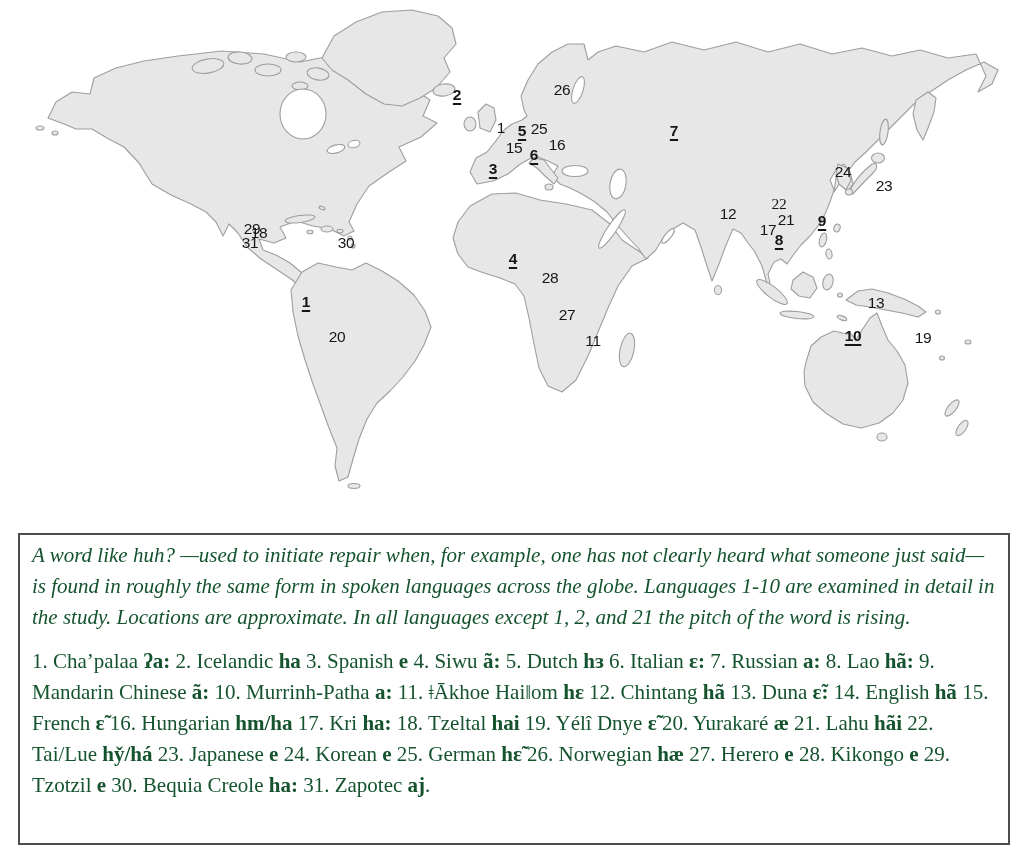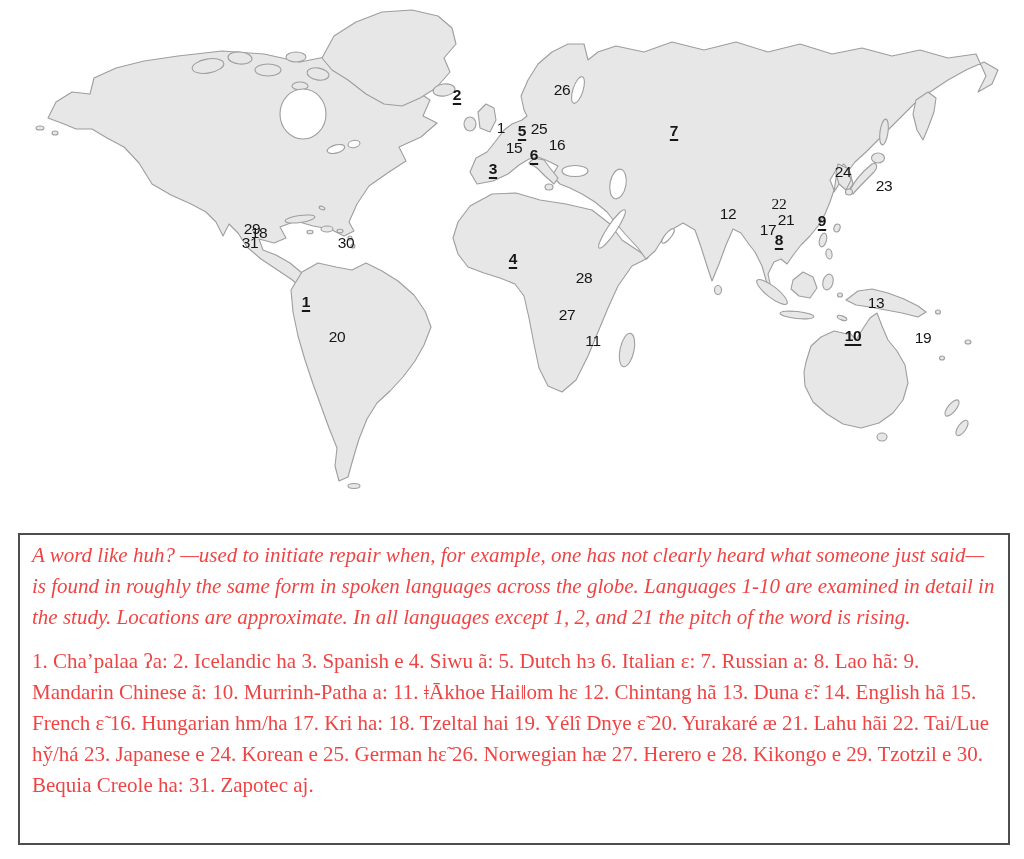--- a/index.html
+++ b/index.html
@@ -43,25 +43,25 @@
     top: 533px;
     width: 992px;
     height: 312px;
     box-sizing: border-box;
     border: 2px solid var(--box-border, #4d4d4d);
     background: #ffffff;
     padding: 5px 12px 0 12px;
     font-family: "Liberation Serif", serif;
     font-size: 21px;
     line-height: 31px;
-    color: #ef4444;
+    color: #14532d;
   }
   .figure-caption { margin: 0; font-style: italic; }
   .language-list { margin: 13px 0 0 0; font-style: normal; }
-  .language-list b { font-weight: 400; }
+  .language-list b { font-weight: 700; }
 </style>
 </head>
 <body>
 
 <div class="page">
 
   <div class="map-area">
     <svg width="1024" height="525" viewBox="0 0 1024 525">
 
       <path d="M 64 124 L 48 118 L 56 102 L 72 92 L 90 94 L 94 78 L 116 68 L 144 61 L 178 56 L 222 51 L 264 54 L 300 62 L 330 56 L 352 62 L 368 70 L 390 78 L 412 88 L 430 100 L 423 116 L 437 123 L 421 137 L 399 147 L 406 161 L 389 172 L 369 186 L 357 204 L 349 222 L 354 231 L 344 236 L 330 229 L 313 226 L 296 221 L 280 227 L 286 238 L 274 243 L 259 239 L 263 250 L 276 255 L 290 263 L 302 273 L 309 281 L 302 288 L 291 279 L 276 269 L 261 259 L 247 247 L 238 233 L 229 224 L 223 236 L 216 222 L 206 212 L 191 204 L 171 195 L 152 184 L 139 163 L 124 147 L 107 138 L 92 129 L 76 129 Z"></path>
@@ -168,21 +168,21 @@
         <span class="marker" style="left: 259px; top: 233px;">18</span>
         <span class="marker" style="left: 923px; top: 338px;">19</span>
         <span class="marker" style="left: 337px; top: 337px;">20</span>
         <span class="marker" style="left: 786px; top: 220px;">21</span>
         <span class="marker" style="left: 779px; top: 204px; font-family: Liberation Serif, serif;">22</span>
         <span class="marker" style="left: 884px; top: 186px;">23</span>
         <span class="marker" style="left: 843px; top: 172px;">24</span>
         <span class="marker" style="left: 539px; top: 129px;">25</span>
         <span class="marker" style="left: 534px; top: 90px; margin-left: 28px;">26</span>
         <span class="marker" style="left: 559px; top: 315px; margin-left: 8px;">27</span>
-        <span class="marker" style="left: 584px; top: 278px;">28</span>
+        <span class="marker" style="left: 550px; top: 278px;">28</span>
         <span class="marker" style="left: 238px; top: 229px; margin-left: 14px;">29</span>
         <span class="marker" style="left: 346px; top: 243px;">30</span>
         <span class="marker" style="left: 242px; top: 243px; margin-left: 8px;">31</span>
       </div>
   </div>
 
   <div class="caption-box">
     <p class="figure-caption">A word like huh? —used to initiate repair when, for example, one has not clearly heard what someone just said— is found in roughly the same form in spoken languages across the globe. Languages 1-10 are examined in detail in the study. Locations are approximate. In all languages except 1, 2, and 21 the pitch of the word is rising.</p>
     <p class="language-list"><span>1. Cha’palaa <b>ʔa:</b></span> <span>2. Icelandic <b>ha</b></span> <span>3. Spanish <b>e</b></span> <span>4. Siwu <b>ã:</b></span> <span>5. Dutch <b>hɜ</b></span> <span>6. Italian <b>ɛ:</b></span> <span>7. Russian <b>a:</b></span> <span>8. Lao <b>hã:</b></span> <span>9. Mandarin Chinese <b>ã:</b></span> <span>10. Murrinh-Patha <b>a:</b></span> <span>11. ǂĀkhoe Haiǁom <b>hɛ</b></span> <span>12. Chintang <b>hã</b></span> <span>13. Duna <b>ɛ̃:</b></span> <span>14. English <b>hã</b></span> <span>15. French <b>ɛ̃</b></span> <span>16. Hungarian <b>hm/ha</b></span> <span>17. Kri <b>ha:</b></span> <span>18. Tzeltal <b>hai</b></span> <span>19. Yélî Dnye <b>ɛ̃</b></span> <span>20. Yurakaré <b>æ</b></span> <span>21. Lahu <b>hãi</b></span> <span>22. Tai/Lue <b>hy̌/há</b></span> <span>23. Japanese <b>e</b></span> <span>24. Korean <b>e</b></span> <span>25. German <b>hɛ̃</b></span> <span>26. Norwegian <b>hæ</b></span> <span>27. Herero <b>e</b></span> <span>28. Kikongo <b>e</b></span> <span>29. Tzotzil <b>e</b></span> <span>30. Bequia Creole <b>ha:</b></span> <span>31. Zapotec <b>aj</b></span>.</p>
   </div>

